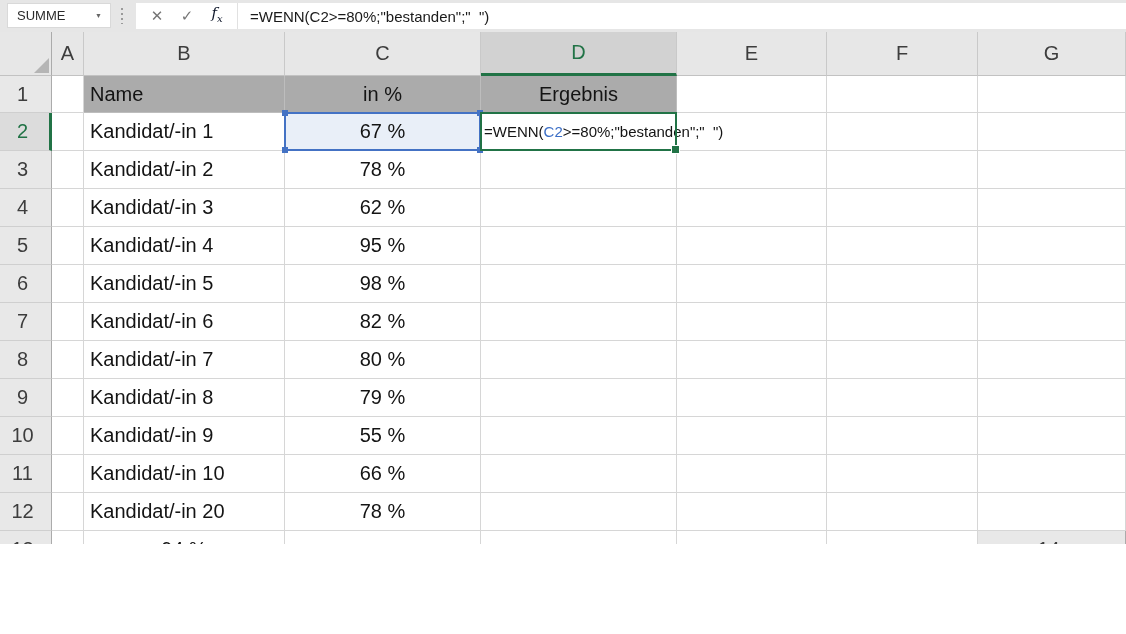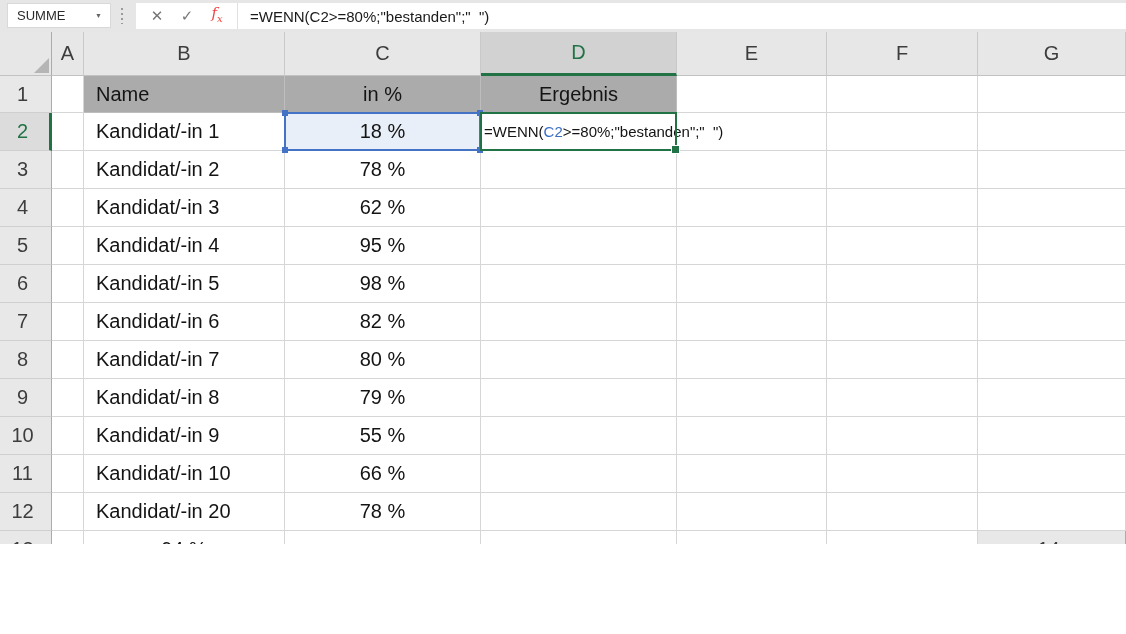--- a/index.html
+++ b/index.html
@@ -10,42 +10,42 @@
   .topbar{position:absolute;left:0;top:0;width:1126px;height:32px;background:#E6E6E6;}
   .namebox{position:absolute;left:7px;top:3px;width:104px;height:25px;background:#fff;
            border:1px solid #D9D9D9;display:flex;align-items:center;box-sizing:border-box;}
   .namebox .txt{flex:1;padding-left:9px;font-size:13px;color:#2b2b2b;}
   .namebox .arr{font-size:7px;color:#666;padding-right:8px;}
   .dots{position:absolute;left:121px;top:8px;width:2px;height:16px;
         background:repeating-linear-gradient(to bottom,#9a9a9a 0 2px,transparent 2px 5px);}
   .fwrap{position:absolute;left:136px;top:3px;width:990px;height:26px;background:#fff;
          display:flex;align-items:center;}
   .fbtn{width:30px;text-align:center;color:#757575;font-size:15px;line-height:26px;}
-  .fx{font-family:"DejaVu Serif",serif;font-style:italic;color:#ef4444;}
+  .fx{font-family:"DejaVu Serif",serif;font-style:italic;color:#0f172a;}
   .fx sub{font-size:10px;}
   .fdiv{width:1px;height:26px;background:#E1E1E1;margin-left:5px;}
   .ftext{margin-left:12px;font-size:15px;color:#1a1a1a;white-space:pre;}
 
   
   .sheet{position:absolute;left:0;top:32px;display:grid;
          grid-template-columns:52px 32px 201px 196px 196px 150px 151px 148px;
          grid-template-rows:44px 37px repeat(13,38px) 27px;}
   .sheet>div{box-sizing:border-box;}
   .corner{background:#E7E7E7;border-right:1px solid #ABABAB;border-bottom:1px solid #C2C2C2;position:relative;}
   .corner:after{content:"";position:absolute;right:2px;bottom:2px;width:0;height:0;
                 border-left:15px solid transparent;border-bottom:15px solid #B5B5B5;}
   .ch{background:#E7E7E7;border-right:1px solid #C9C9C9;border-bottom:1px solid #C2C2C2;
       display:flex;align-items:center;justify-content:center;font-size:20px;color:#3d3d3d;}
   .ch.sel{background:#D2D2D2;color:#217346;border-bottom:3px solid #217346;}
   .rh{background:#E8E8E8;border-right:1px solid #ABABAB;border-bottom:1px solid #CFCFCF;
       display:flex;align-items:center;justify-content:center;font-size:20px;color:#3d3d3d;padding-right:6px;}
   .rh.sel{background:#DCDCDC;color:#217346;border-right:3px solid #217346;padding-right:4px;}
   .c{background:#fff;border-right:1px solid #D6D6D6;border-bottom:1px solid #D6D6D6;
      display:flex;align-items:center;font-size:20px;color:#141414;}
-  .left{padding-left:12px;}
+  .left{padding-left:6px;}
   .ctr{justify-content:center;}
   .hdr{background:#ABABAB;border-right:1px solid #BDBDBD;border-bottom:1px solid #BDBDBD;}
 
   
   .refcell{position:relative;background:#E9EFF8;z-index:2;}
   .refbox{position:absolute;inset:-1px;border:2px solid #4472C4;z-index:3;pointer-events:none;}
   .hd{position:absolute;width:6px;height:6px;background:#4472C4;z-index:4;}
   .hd.tl{left:-3px;top:-3px;}.hd.tr{right:-3px;top:-3px;}
   .hd.bl{left:-3px;bottom:-3px;}.hd.br{right:-3px;bottom:-3px;}
 
@@ -95,21 +95,21 @@
     <div class="c hdr ctr">in %</div>
     <div class="c hdr ctr">Ergebnis</div>
     <div class="c"></div>
     <div class="c"></div>
     <div class="c"></div>
 
     <div class="rh sel">2</div>
     <div class="c"></div>
     <div class="c left">Kandidat/-in 1</div>
     <div class="c ctr refcell">
-      <span>18 %</span>
+      <span>67 %</span>
       <span class="refbox"></span>
       <span class="hd tl"></span>
       <span class="hd tr"></span>
       <span class="hd bl"></span>
       <span class="hd br"></span>
     </div>
     <div class="c selcell">
       <span class="d2t"><span>=WENN(</span><span class="blue">C2</span><span>&gt;=80%;"bestanden";"  ")</span></span>
       <span class="selbox"></span>
       <span class="fillh"></span>

